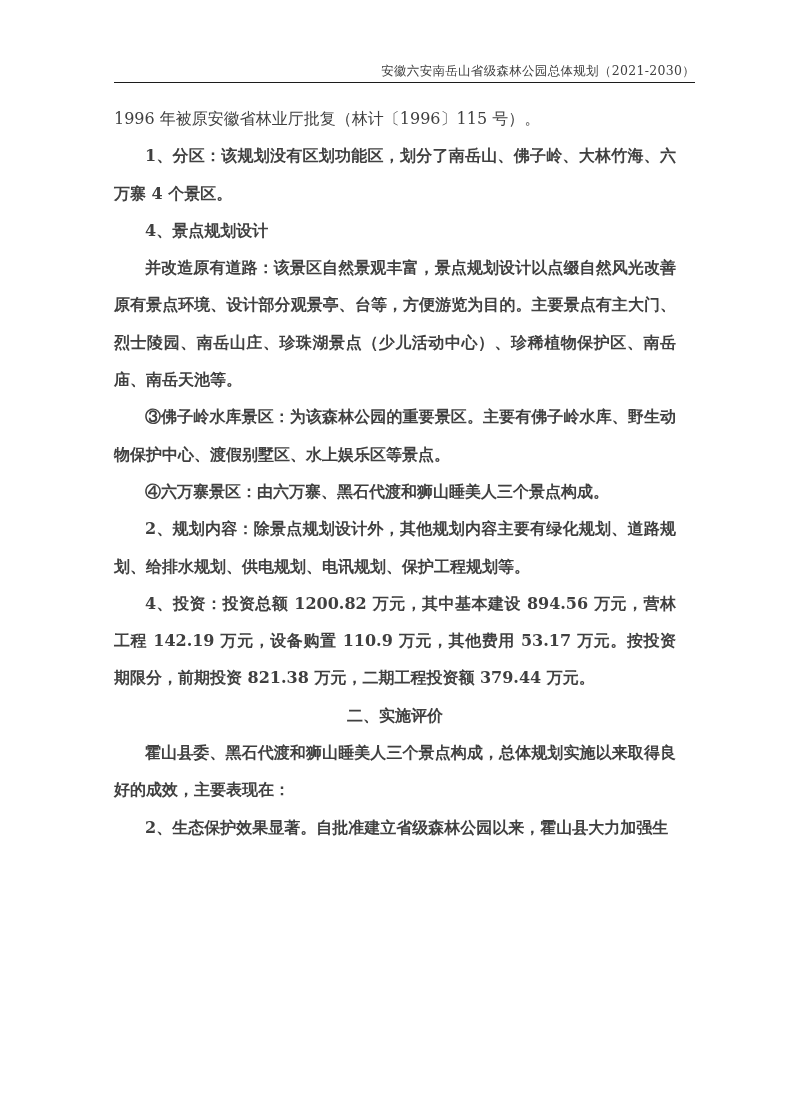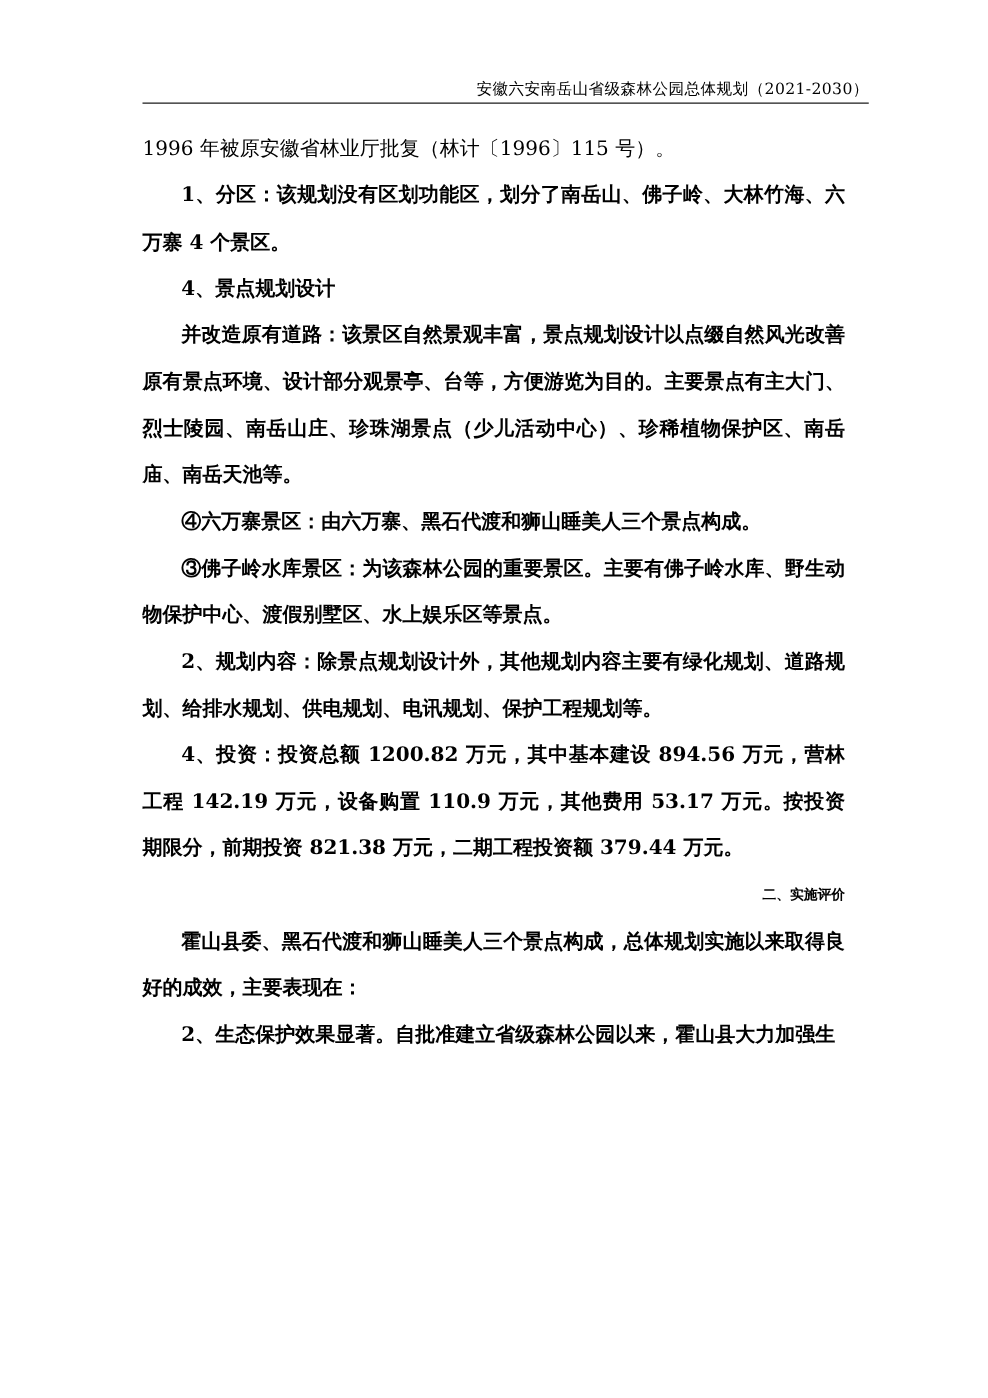--- a/index.html
+++ b/index.html
@@ -5,21 +5,21 @@
   html, body {
     margin: 0;
     padding: 0;
     background: #ffffff;
   }
   .page {
     position: relative;
     width: 790px;
     height: 922px;
     background: #ffffff;
-    color: #000000;
+    color: #404040;
     font-family: "DejaVu Serif", "Liberation Serif", serif;
     overflow: hidden;
   }
   .running-head {
     position: absolute;
     top: 62px;
     left: 114px;
     width: 581px;
     text-align: right;
     font-size: 12.5px;
@@ -41,22 +41,22 @@
     text-align: justify;
     text-justify: inter-character;
   }
   .content p.para.indent {
     text-indent: 31px;
     font-weight: bold;
   }
   .content p.para.heading {
     font-family: "DejaVu Sans", "Liberation Sans", sans-serif;
     font-weight: bold;
-    font-size: 11px;
-    text-align: right;
+    font-size: 16px;
+    text-align: center;
   }
   .page-footer {
     position: absolute;
     top: 1008px;
     left: 0;
     width: 790px;
     text-align: center;
     font-size: 14px;
     line-height: 28px;
   }
@@ -68,22 +68,22 @@
 
   <div class="running-head">
     <span>安徽六安南岳山省级森林公园总体规划（2021-2030）</span>
   </div>
 
   <div class="content">
       <p class="para">1996 年被原安徽省林业厅批复（林计〔1996〕115 号）。</p>
       <p class="para indent">1、分区：该规划没有区划功能区，划分了南岳山、佛子岭、大林竹海、六万寨 4 个景区。</p>
       <p class="para indent">4、景点规划设计</p>
       <p class="para indent">并改造原有道路：该景区自然景观丰富，景点规划设计以点缀自然风光改善原有景点环境、设计部分观景亭、台等，方便游览为目的。主要景点有主大门、烈士陵园、南岳山庄、珍珠湖景点（少儿活动中心）、珍稀植物保护区、南岳庙、南岳天池等。</p>
+      <p class="para indent">③佛子岭水库景区：为该森林公园的重要景区。主要有佛子岭水库、野生动物保护中心、渡假别墅区、水上娱乐区等景点。</p>
       <p class="para indent">④六万寨景区：由六万寨、黑石代渡和狮山睡美人三个景点构成。</p>
-      <p class="para indent">③佛子岭水库景区：为该森林公园的重要景区。主要有佛子岭水库、野生动物保护中心、渡假别墅区、水上娱乐区等景点。</p>
       <p class="para indent">2、规划内容：除景点规划设计外，其他规划内容主要有绿化规划、道路规划、给排水规划、供电规划、电讯规划、保护工程规划等。</p>
       <p class="para indent">4、投资：投资总额 1200.82 万元，其中基本建设 894.56 万元，营林工程 142.19 万元，设备购置 110.9 万元，其他费用 53.17 万元。按投资期限分，前期投资 821.38 万元，二期工程投资额 379.44 万元。</p>
       <p class="para heading">二、实施评价</p>
       <p class="para indent">霍山县委、黑石代渡和狮山睡美人三个景点构成，总体规划实施以来取得良好的成效，主要表现在：</p>
       <p class="para indent">2、生态保护效果显著。自批准建立省级森林公园以来，霍山县大力加强生</p>
     </div>
 
   <div class="page-footer">
     <span>- 5 -</span>
   </div>

